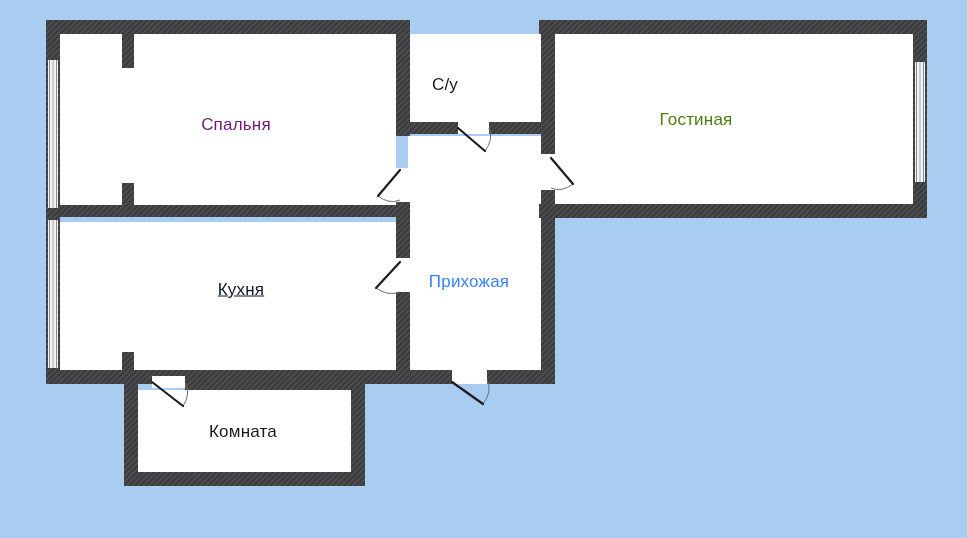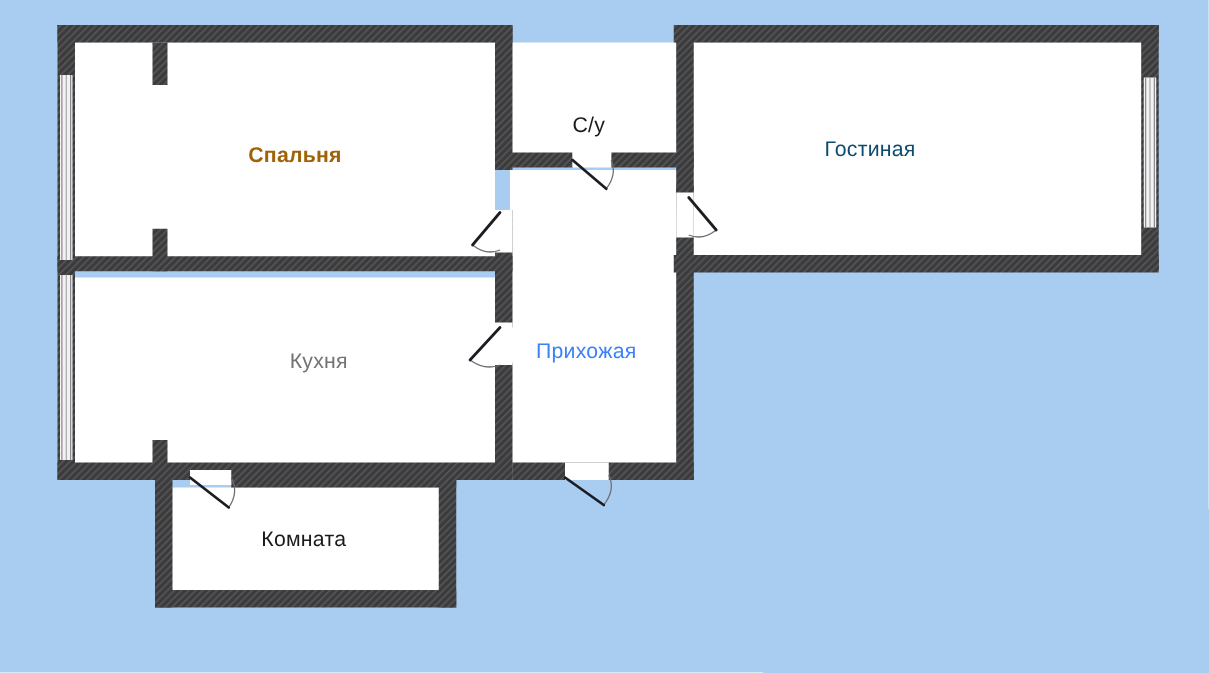--- a/index.html
+++ b/index.html
@@ -125,20 +125,20 @@
           <line x1="152" y1="382" x2="183" y2="406" stroke="#1c1c22" stroke-width="2.2" stroke-linecap="round"></line>
         </g>
         <g>
           <rect x="452" y="370" width="35" height="14" fill="#ffffff"></rect>
           <path d="M 483 404 Q 492.7 391.56 487 380" fill="none" stroke="#6d6d75" stroke-width="1"></path>
           <line x1="452" y1="382" x2="483" y2="404" stroke="#1c1c22" stroke-width="2.2" stroke-linecap="round"></line>
         </g>
       </g>
   </svg>
   <div id="labels-layer">
-      <div class="room-label" style="left: 236px; top: 124px; color: #a16207; font-weight: bold;">Спальня</div>
-      <div class="room-label" style="left: 471px; top: 84px; color: rgb(26, 26, 26); margin-top: 16px;">С/у</div>
-      <div class="room-label" style="left: 696px; top: 119px; color: #0c4a6e;">Гостиная</div>
-      <div class="room-label" style="left: 255px; top: 289px; color: #737373;">Кухня</div>
+      <div class="room-label" style="left: 236px; top: 124px; color: #701a75;">Спальня</div>
+      <div class="room-label" style="left: 445px; top: 84px; color: rgb(26, 26, 26);">С/у</div>
+      <div class="room-label" style="left: 696px; top: 119px; color: #4d7c0f;">Гостиная</div>
+      <div class="room-label" style="left: 241px; top: 289px; color: #0f172a; text-decoration: underline;">Кухня</div>
       <div class="room-label" style="left: 469px; top: 281px; color: #3b82f6;">Прихожая</div>
       <div class="room-label" style="left: 243px; top: 431px; color: rgb(26, 26, 26); text-align: right;">Комната</div>
     </div>
 </div>
 
 </body></html>

